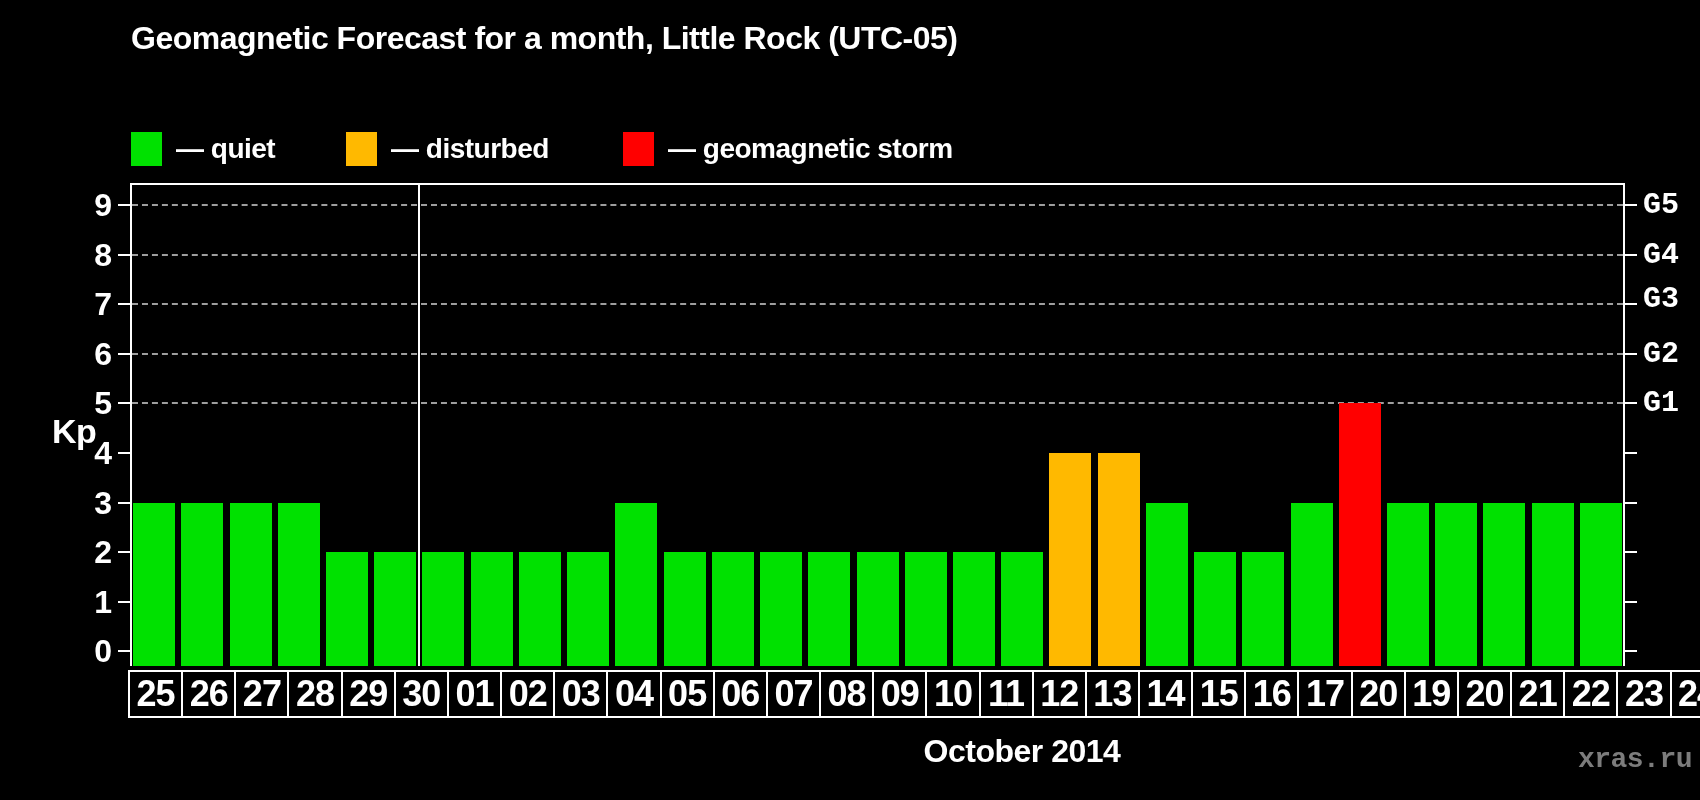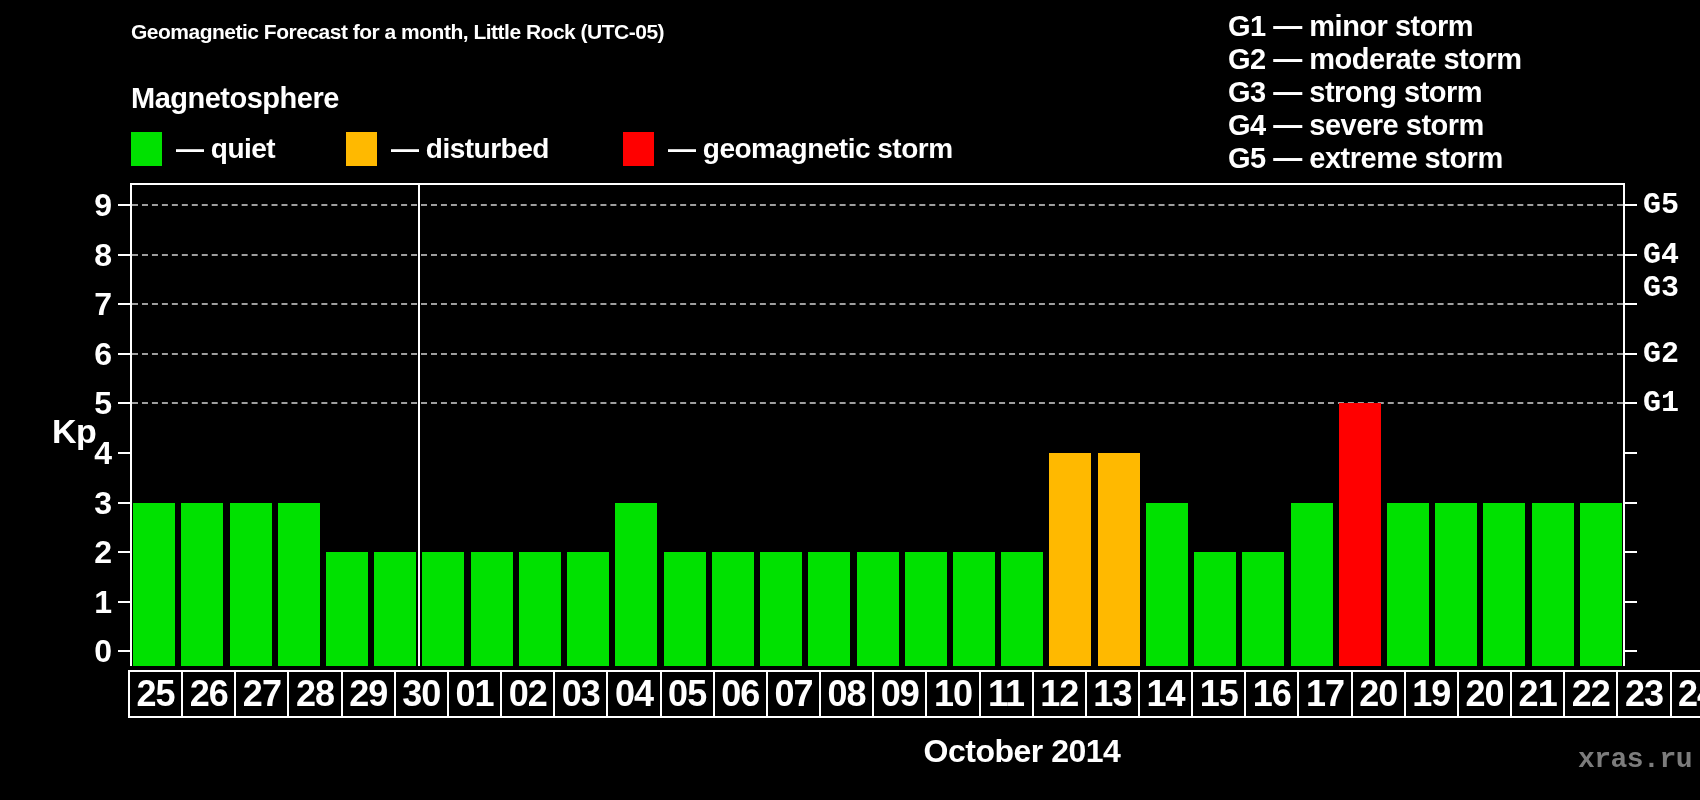--- a/index.html
+++ b/index.html
@@ -1,21 +1,21 @@
 <!DOCTYPE html>
 <html><head>
 <meta charset="utf-8">
 <style>
   html,body{margin:0;padding:0;background:#000;}
   #stage{
     position:relative;width:1700px;height:800px;background:#000;overflow:hidden;
     font-family:"Liberation Sans","DejaVu Sans",sans-serif;font-weight:bold;color:#fff;
   }
   .abs{position:absolute;}
-  .title{font-size:21px;letter-spacing:-0.5px;white-space:nowrap;}
+  .title{font-size:32px;letter-spacing:-0.5px;white-space:nowrap;}
   .subtitle{font-size:29px;letter-spacing:-0.5px;}
   .legend-item{display:flex;align-items:center;height:36px;}
   .swatch{width:31px;height:34px;display:inline-block;}
   .legend-label{font-size:28px;letter-spacing:-0.5px;margin-left:14px;white-space:nowrap;}
   .storm-legend{line-height:33px;font-size:29px;letter-spacing:-0.5px;white-space:nowrap;}
   .plot-frame{border-top:2px solid #fff;border-left:2px solid #fff;border-right:2px solid #fff;box-sizing:border-box;}
   .gridline{height:0;border-top:2px dashed #9e9e9e;}
   .tick{background:#fff;height:2px;width:12px;}
   .ylabel-num{font-size:32px;text-align:right;line-height:32px;}
   .glabel{font-size:30px;line-height:32px;font-family:Liberation Mono, monospace;}
@@ -29,44 +29,36 @@
   .ylab{font-size:34px;letter-spacing:-0.5px;}
   .watermark{font-size:28px;color:#7c7c7c;text-align:right;letter-spacing:-0.5px;}
 </style>
 </head>
 <body>
 
 <div id="stage">
 
   <div class="abs title" style="left:131px;top:20px;">Geomagnetic Forecast for a month, Little Rock (UTC-05)</div>
 
-  <div class="abs subtitle" style="left:131px;top:82px;">Magnetosphere</div>
 
   <div class="abs" style="left:131px;top:131px;width:960px;" id="legend-row">
       <div class="abs legend-item" style="left: 0px; top: 0px; align-items: center;">
         <span class="swatch" style="background: rgb(0, 225, 0);"></span>
         <span class="legend-label">— quiet</span>
       </div>
       <div class="abs legend-item" style="left: 215px; top: 0px;">
         <span class="swatch" style="background: rgb(255, 185, 0);"></span>
         <span class="legend-label">— disturbed</span>
       </div>
       <div class="abs legend-item" style="left: 492px; top: 0px;">
         <span class="swatch" style="background: rgb(255, 0, 0);"></span>
         <span class="legend-label">— geomagnetic storm</span>
       </div>
     </div>
 
-  <div class="abs storm-legend" style="left:1228px;top:10px;" id="storm-legend">
-      <div>G1 — minor storm</div>
-      <div>G2 — moderate storm</div>
-      <div>G3 — strong storm</div>
-      <div>G4 — severe storm</div>
-      <div>G5 — extreme storm</div>
-    </div>
 
   <div class="abs ylab" style="left:52px;top:412px;">Kp</div>
 
   <div class="abs plot-frame" id="plot-area" style="left:130px;top:183px;width:1495px;height:483px;"></div>
 
   <div class="abs day-row" id="day-row" style="left:128px;top:670px;width:1650px;height:48px;">
       <div class="day-cell">25</div>
       <div class="day-cell">26</div>
       <div class="day-cell">27</div>
       <div class="day-cell">28</div>
@@ -133,21 +125,21 @@
     <div class="abs tick" style="left: 1625px; top: 303.369px;"></div>
     <div class="abs ylabel-num" style="left: 60px; top: 288.369px; width: 52px;">7</div>
     <div class="abs tick" style="left: 118px; top: 253.831px;"></div>
     <div class="abs tick" style="left: 1625px; top: 253.831px;"></div>
     <div class="abs ylabel-num" style="left: 60px; top: 238.831px; width: 52px;">8</div>
     <div class="abs tick" style="left: 118px; top: 204.292px;"></div>
     <div class="abs tick" style="left: 1625px; top: 204.292px;"></div>
     <div class="abs ylabel-num" style="left: 60px; top: 189.292px; width: 52px;">9</div>
     <div class="abs glabel" style="left: 1643px; top: 387.446px;">G1</div>
     <div class="abs glabel" style="left: 1643px; top: 337.908px;">G2</div>
-    <div class="abs glabel" style="left: 1643px; top: 272px;">G3</div>
+    <div class="abs glabel" style="left: 1643px; top: 283px;">G3</div>
     <div class="abs glabel" style="left: 1643px; top: 238.831px;">G4</div>
     <div class="abs glabel" style="left: 1643px; top: 189.292px;">G5</div>
     <div class="abs kp-bar" style="left: 133.113px; top: 502.523px; width: 42px; height: 163.477px; background: rgb(0, 225, 0);"></div>
     <div class="abs kp-bar" style="left: 181.339px; top: 502.523px; width: 42px; height: 163.477px; background: rgb(0, 225, 0);"></div>
     <div class="abs kp-bar" style="left: 229.565px; top: 502.523px; width: 42px; height: 163.477px; background: rgb(0, 225, 0);"></div>
     <div class="abs kp-bar" style="left: 277.79px; top: 502.523px; width: 42px; height: 163.477px; background: rgb(0, 225, 0);"></div>
     <div class="abs kp-bar" style="left: 326.016px; top: 552.062px; width: 42px; height: 113.938px; background: rgb(0, 225, 0);"></div>
     <div class="abs kp-bar" style="left: 374.242px; top: 552.062px; width: 42px; height: 113.938px; background: rgb(0, 225, 0);"></div>
     <div class="abs kp-bar" style="left: 422.468px; top: 552.062px; width: 42px; height: 113.938px; background: rgb(0, 225, 0);"></div>
     <div class="abs kp-bar" style="left: 470.694px; top: 552.062px; width: 42px; height: 113.938px; background: rgb(0, 225, 0);"></div>

